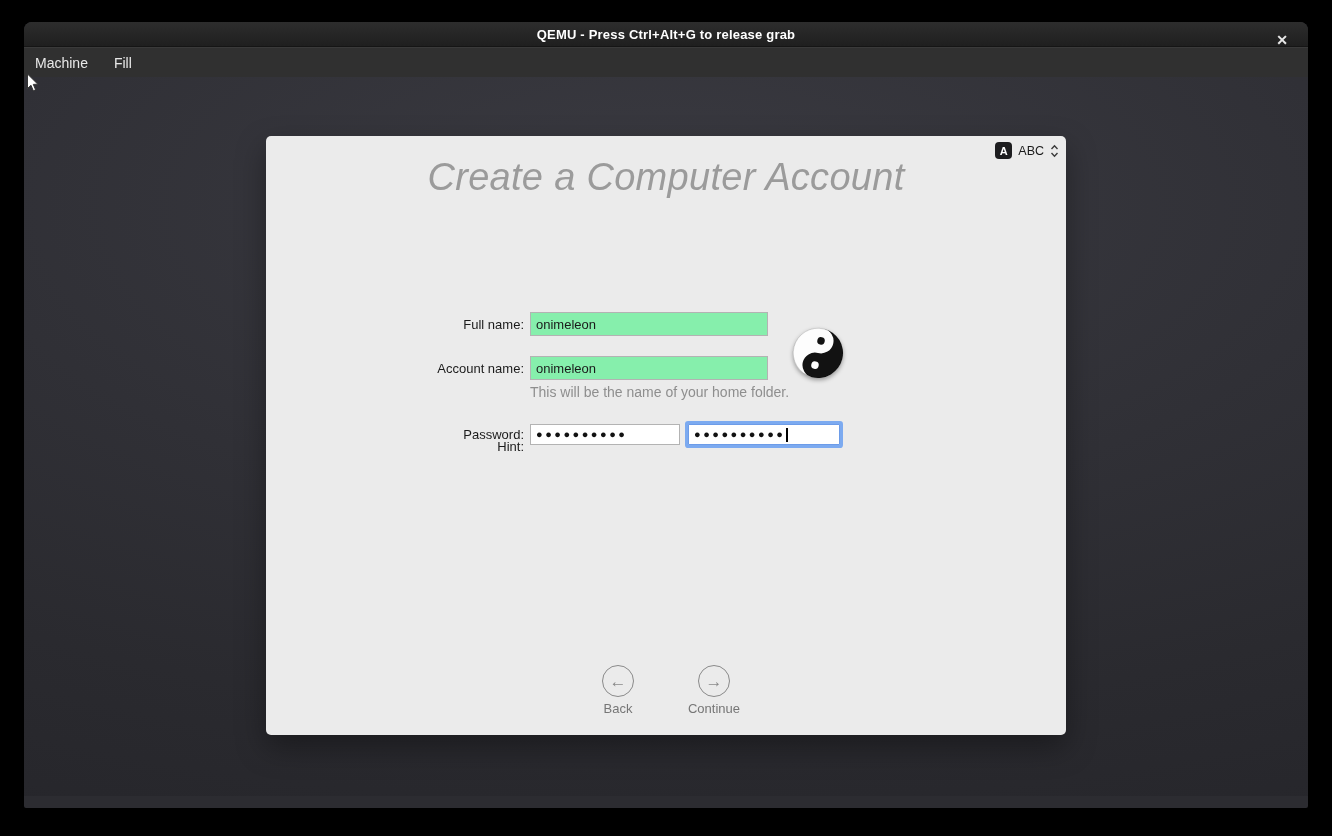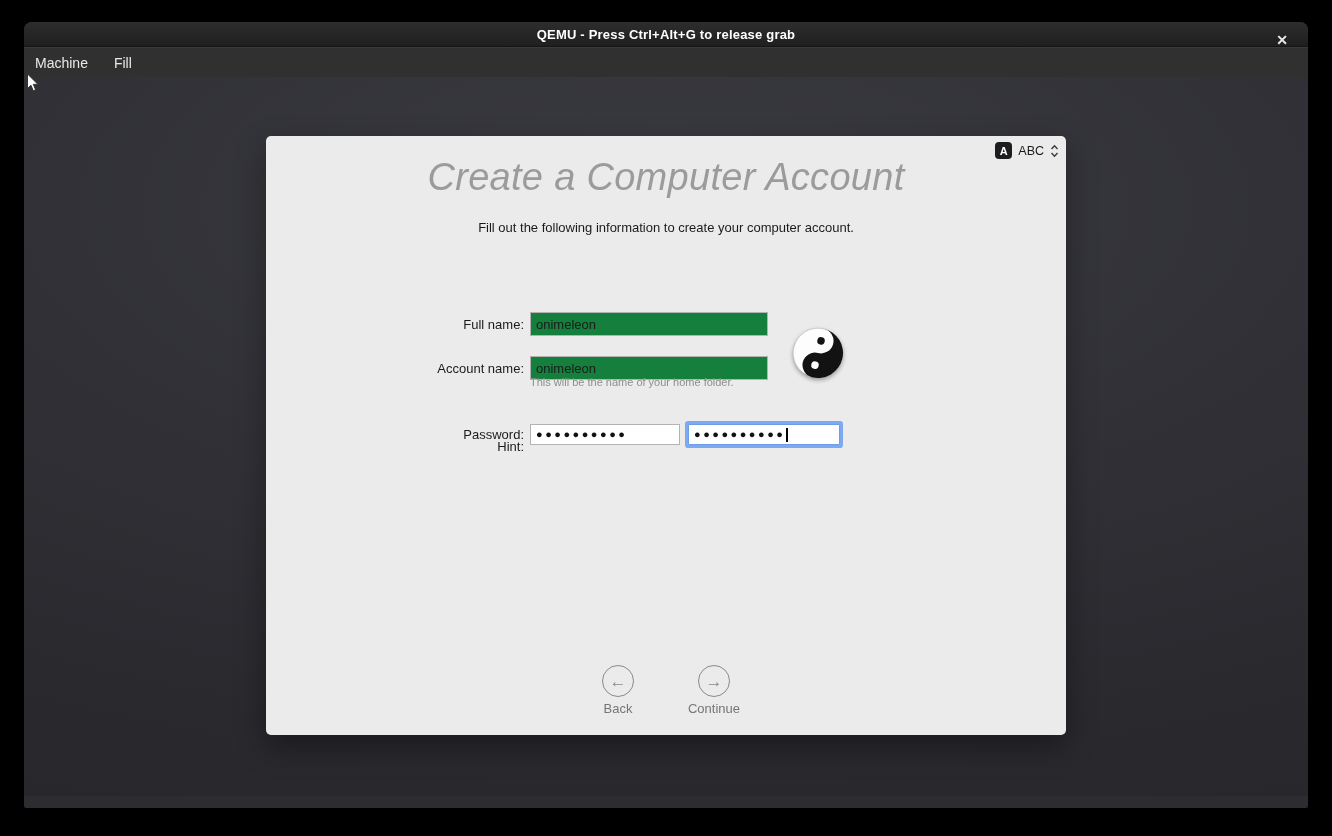--- a/index.html
+++ b/index.html
@@ -66,30 +66,30 @@
 
   .form-row {
     position: absolute; left: 0; width: 100%;
     display: flex; align-items: center;
   }
   .form-label {
     width: 258px; text-align: right; font-size: 13px; color: #1b1b1b;
     flex: none; margin-right: 6px;
   }
   .text-field {
-    height: 21px; background: #15803d; border: 1px solid #b3b3b3;
+    height: 21px; background: #86efac; border: 1px solid #b3b3b3;
     font-size: 13px; color: #1a1a1a; padding: 11px 5px;
     font-family: "Liberation Sans", sans-serif; outline: none;
   }
   .text-field::placeholder { color: #b9b9b9; }
   .name-field { width: 238px; }
   .hint-field { width: 315px; }
   .helper-text {
-    position: absolute; left: 264px; top: 240px;
-    font-size: 11px; color: #8e8e8e; text-align: right;
+    position: absolute; left: 264px; top: 248px;
+    font-size: 14px; color: #8e8e8e; text-align: right;
   }
   .pw-field {
     height: 21px; background: #fff; border: 1px solid #b3b3b3;
     display: flex; align-items: center; padding: 0 5px; overflow: hidden;
   }
   .pw-dots {
     font-size: 11px; letter-spacing: 2.5px; color: #111;
     line-height: 1; white-space: nowrap;
   }
   .pw-1 { width: 150px; margin-right: 8px; }
@@ -141,21 +141,20 @@
       <div class="input-source">
         <span class="is-badge">A</span>
         <span class="is-layout">ABC</span>
         <svg class="is-chevrons" width="9" height="14" viewBox="0 0 9 14">
           <path d="M1.5 5 L4.5 1.8 L7.5 5" fill="none" stroke="#3c3c3c" stroke-width="1.4"></path>
           <path d="M1.5 9 L4.5 12.2 L7.5 9" fill="none" stroke="#3c3c3c" stroke-width="1.4"></path>
         </svg>
       </div>
 
       <div class="dlg-title">Create a Computer Account</div>
-      <div class="dlg-subtitle">Fill out the following information to create your computer account.</div>
 
       <div class="form-row" style="top:176px">
         <span class="form-label">Full name:</span>
         <input class="text-field name-field" type="text" value="onimeleon" style="">
       </div>
 
       <div class="form-row" style="top:220px">
         <span class="form-label">Account name:</span>
         <input class="text-field name-field" type="text" value="onimeleon" style="">
       </div>

